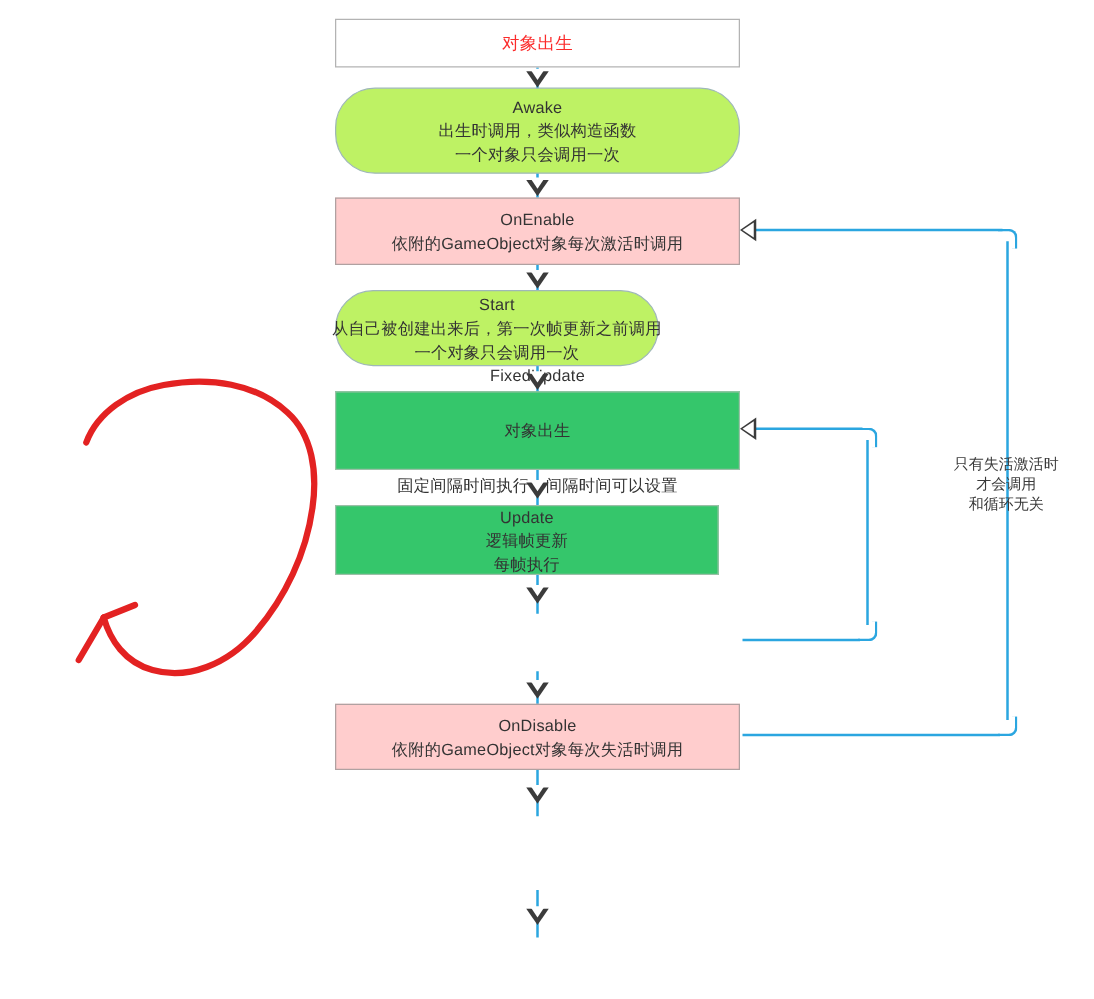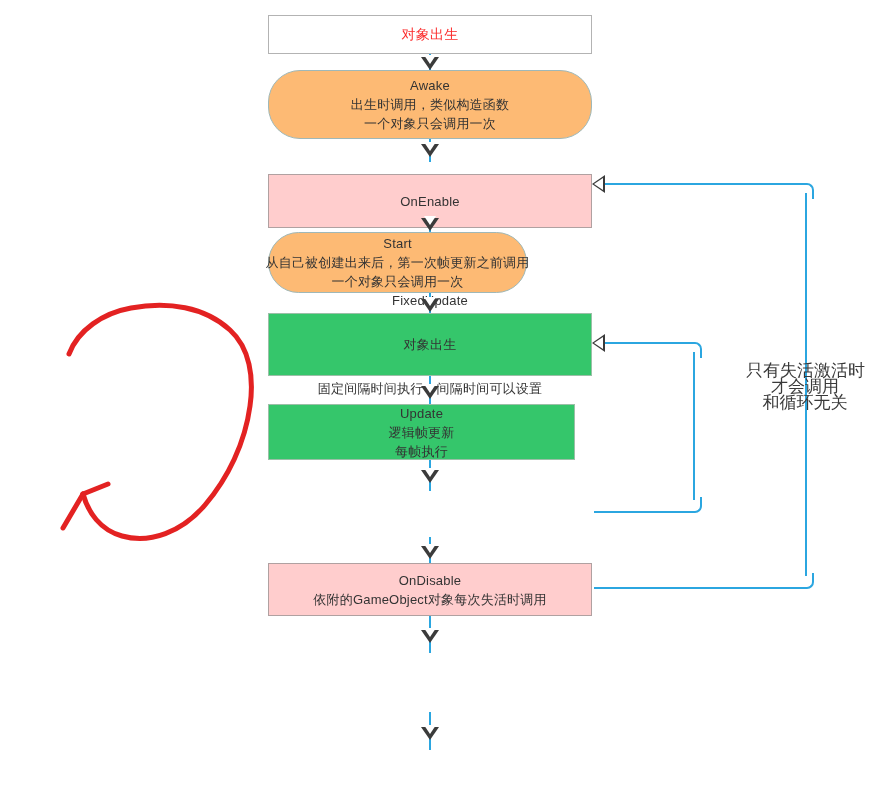--- a/index.html
+++ b/index.html
@@ -37,21 +37,21 @@
   .node .ln { display: block; white-space: nowrap; }
 
   .node.terminal {
     background: #ffffff;
     border-color: #b3b3b3;
   }
   .node.terminal .ln {
     color: #fb2b2b;
     font-size: 14px;
   }
-  .node.cyan  { background: #fdba74; border-color: #9fb8b8; border-radius: 32px; }
+  .node.cyan  { background: #bef264; border-color: #9fb8b8; border-radius: 32px; }
   .node.pink  { background: #ffcdcd; border-color: #b0a1a1; }
   .node.green { background: #35c66b; border-color: #9bbfa7; }
 
   
   .conn {
     position: absolute;
     background: #2ba6e0;
     z-index: 1;
   }
   .conn.v { width: 2px; }
@@ -96,21 +96,21 @@
     position: absolute;
     top: -6px; left: 2px;
     border-top: 6px solid transparent;
     border-bottom: 6px solid transparent;
     border-right: 9px solid #ffffff;
   }
 
   
   .note {
     position: absolute;
-    font-size: 17px;
+    font-size: 12px;
     line-height: 16px;
     color: #3a3a3a;
     text-align: center;
     white-space: nowrap;
     z-index: 5;
   }
 
   
   .ink {
     position: absolute;
@@ -169,22 +169,23 @@
   <div class="node terminal" style="left:268px; top:15px; width:324px; height:39px;">
     <span class="ln">对象出生</span>
   </div>
 
   <div class="node cyan" style="left:268px; top:70px; width:324px; height:69px;">
     <span class="ln">Awake</span>
     <span class="ln">出生时调用，类似构造函数</span>
     <span class="ln">一个对象只会调用一次</span>
   </div>
 
-  <div class="node pink" style="left:268px; top:158px; width:324px; height:54px;margin-top:16px;">
+  <div class="node pink" style="left:268px; top:158px; width:324px; height:54px;">
     <span class="ln">OnEnable</span>
+    <span class="ln">依附的GameObject对象每次激活时调用</span>
   </div>
 
   <div class="node cyan" style="left:268px; top:232px; width:259px; height:61px;">
     <span class="ln">Start</span>
     <span class="ln">从自己被创建出来后，第一次帧更新之前调用</span>
     <span class="ln">一个对象只会调用一次</span>
   </div>
 
   <div class="node green" style="left:268px; top:313px; width:324px; height:63px;gap:25px;">
     <span class="ln">FixedUpdate</span>

